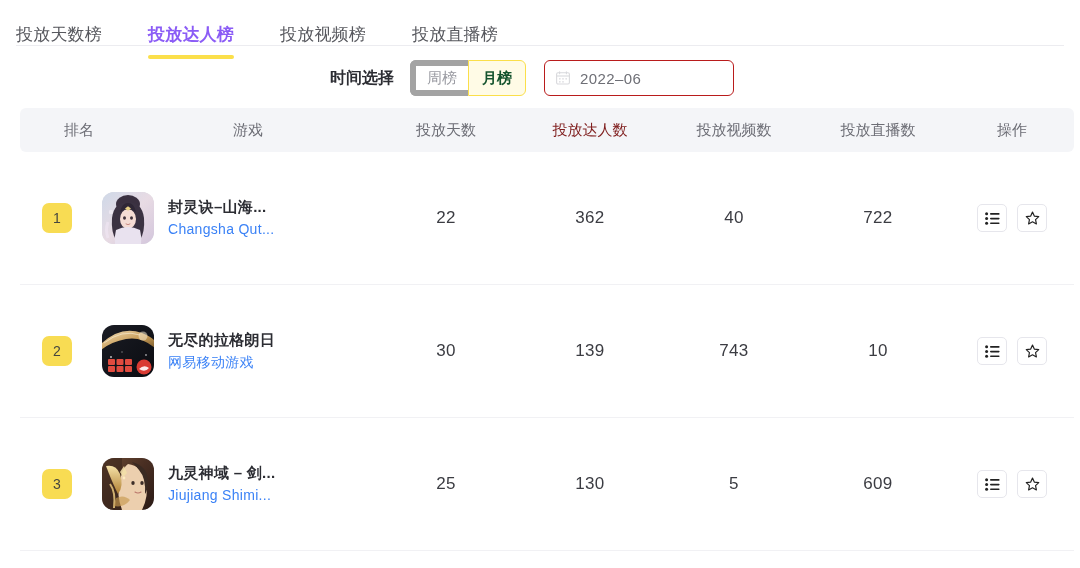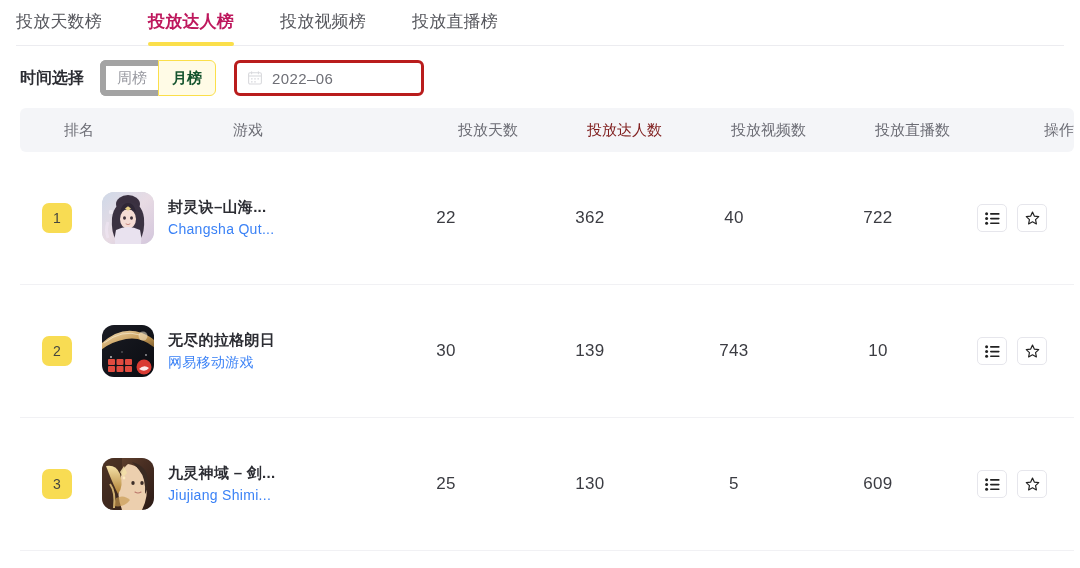--- a/index.html
+++ b/index.html
@@ -17,23 +17,23 @@
     position: relative;
     width: 1080px;
     height: 568px;
     background: #fff;
   }
 
   
   .tabbar {
     position: relative;
     height: 46px;
-    padding: 0 16px;
-    display: flex;
-    align-items: flex-end;
+    padding: 14px 16px;
+    display: flex;
+    align-items: flex-start;
     box-sizing: border-box;
   }
   .tabbar::after {
     content: "";
     position: absolute;
     left: 16px;
     right: 16px;
     bottom: 0;
     height: 1px;
     background: #ececf0;
@@ -42,41 +42,42 @@
     position: relative;
     padding: 9px 0 13px 0;
     margin-right: 46px;
     font-size: 17px;
     color: #57585e;
     letter-spacing: 0.2px;
     cursor: pointer;
     white-space: nowrap;
   }
   .tab.active {
-    color: #be185d;
+    color: #8b5cf6;
     font-weight: bold;
   }
   .tab.active::after {
     content: "";
     position: absolute;
     left: 0;
     right: 0;
     bottom: 0;
     height: 4px;
     background: #fbdf4a;
     border-radius: 2px;
     z-index: 2;
   }
 
   
   .filterbar {
     display: flex;
     align-items: center;
-    padding: 14px 16px 12px 20px;
+    padding: 14px 16px 12px 0;
     box-sizing: border-box;
+    justify-content: center;
   }
   .filter-label {
     font-size: 16px;
     font-weight: bold;
     color: #2c2d33;
     margin-right: 16px;
     white-space: nowrap;
   }
   .seg-group {
     display: flex;
@@ -108,21 +109,21 @@
     border: 1px solid #fbdf4a;
     color: #14532d;
     font-weight: bold;
     z-index: 1;
   }
   .date-box {
     margin-left: 18px;
     width: 190px;
     height: 36px;
     box-sizing: border-box;
-    border: 3px solid #b91c1c;
+    border: 1px solid #b91c1c;
     border-radius: 6px;
     display: flex;
     align-items: center;
     padding: 0 11px;
     background: #fff;
     cursor: pointer;
   }
   .cal-icon {
     width: 14px;
     height: 14px;
@@ -146,21 +147,21 @@
     border-collapse: collapse;
     table-layout: fixed;
   }
   thead th {
     background: #f4f5f8;
     font-size: 15px;
     font-weight: normal;
     color: #6c6d75;
     height: 44px;
     padding: 0;
-    text-align: right;
+    text-align: center;
   }
   thead th:first-child { border-radius: 6px 0 0 6px; text-align: right; }
   thead th:last-child  { border-radius: 0 6px 6px 0; }
   th.col-rank  { width: 74px;  text-align: center; }
   th.col-game  { width: 252px; text-align: center; padding-left: 28px; }
   th.col-num   { width: 144px; }
   th.col-act   { width: 124px; }
   th.sorted    { color: #7f1d1d; }
 
   tbody td {

